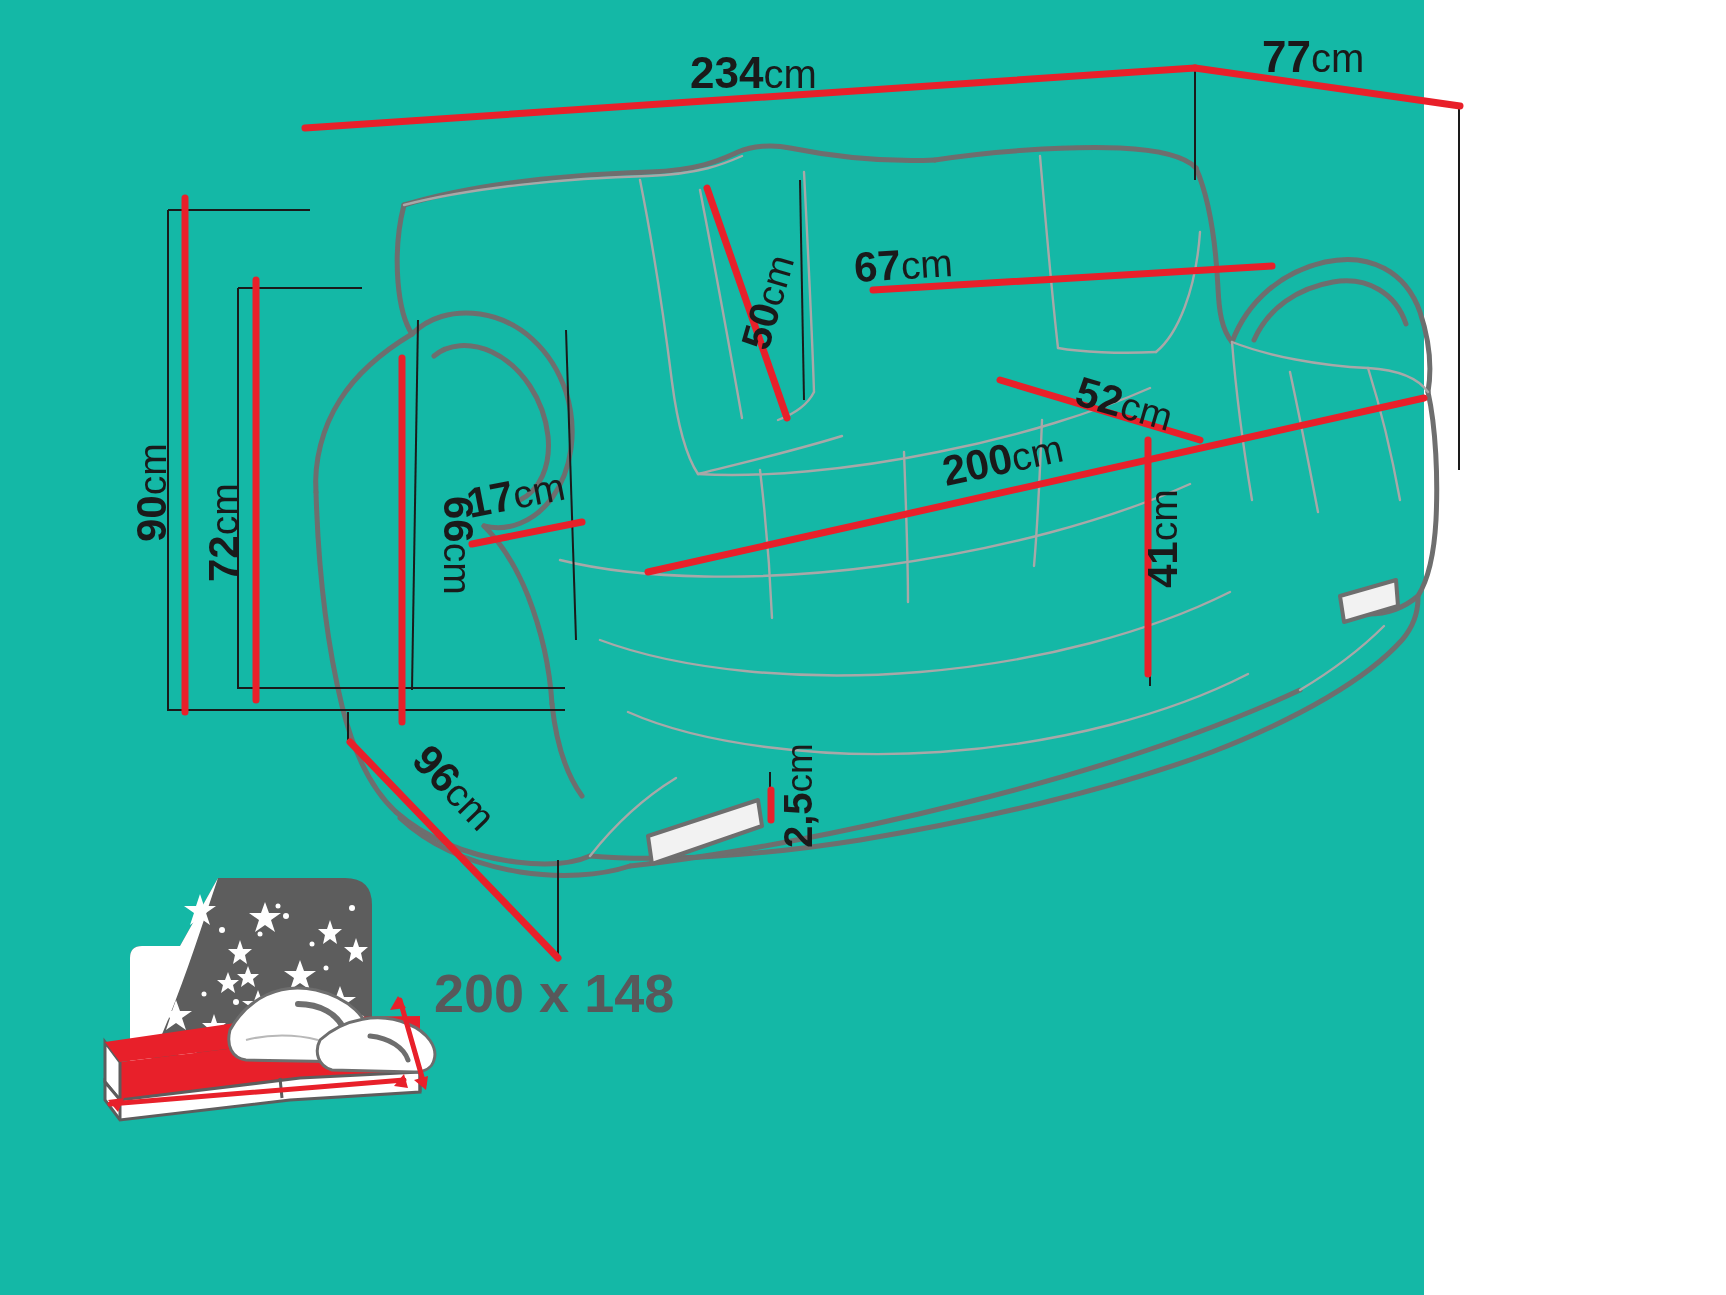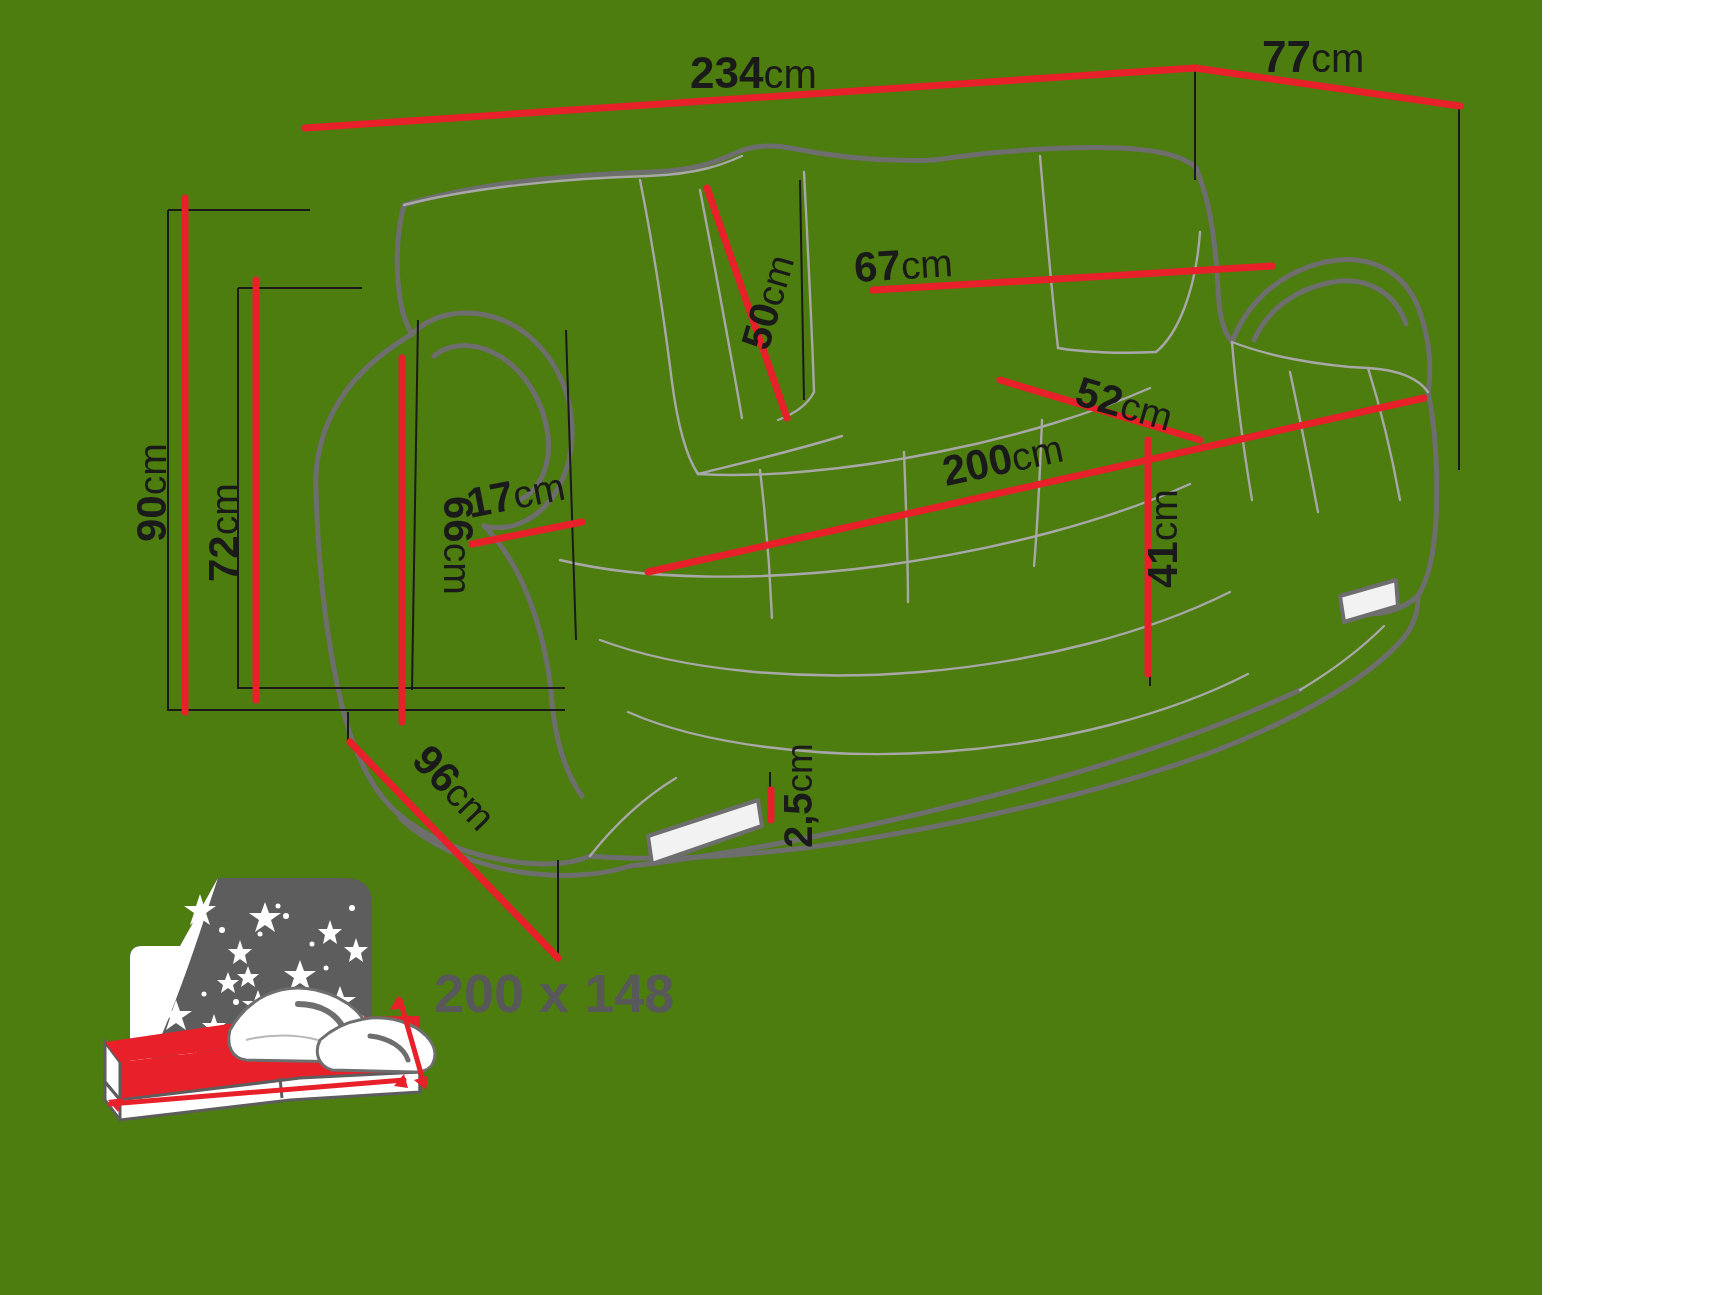--- a/index.html
+++ b/index.html
@@ -9,23 +9,23 @@
   }
   body {
     width: 1726px;
     height: 1295px;
     font-family: "Liberation Sans", sans-serif;
     overflow: hidden;
     position: relative;
   }
   #stage {
     position: relative;
-    width: 1542px;
+    width: 1424px;
     height: 1295px;
-    background: #4d7c0f;
+    background: #14b8a6;
   }
   svg.layer {
     position: absolute;
     top: 0;
     left: 0;
     width: 1726px;
     height: 1295px;
   }
   .dim-text {
     font-family: "Liberation Sans", sans-serif;

